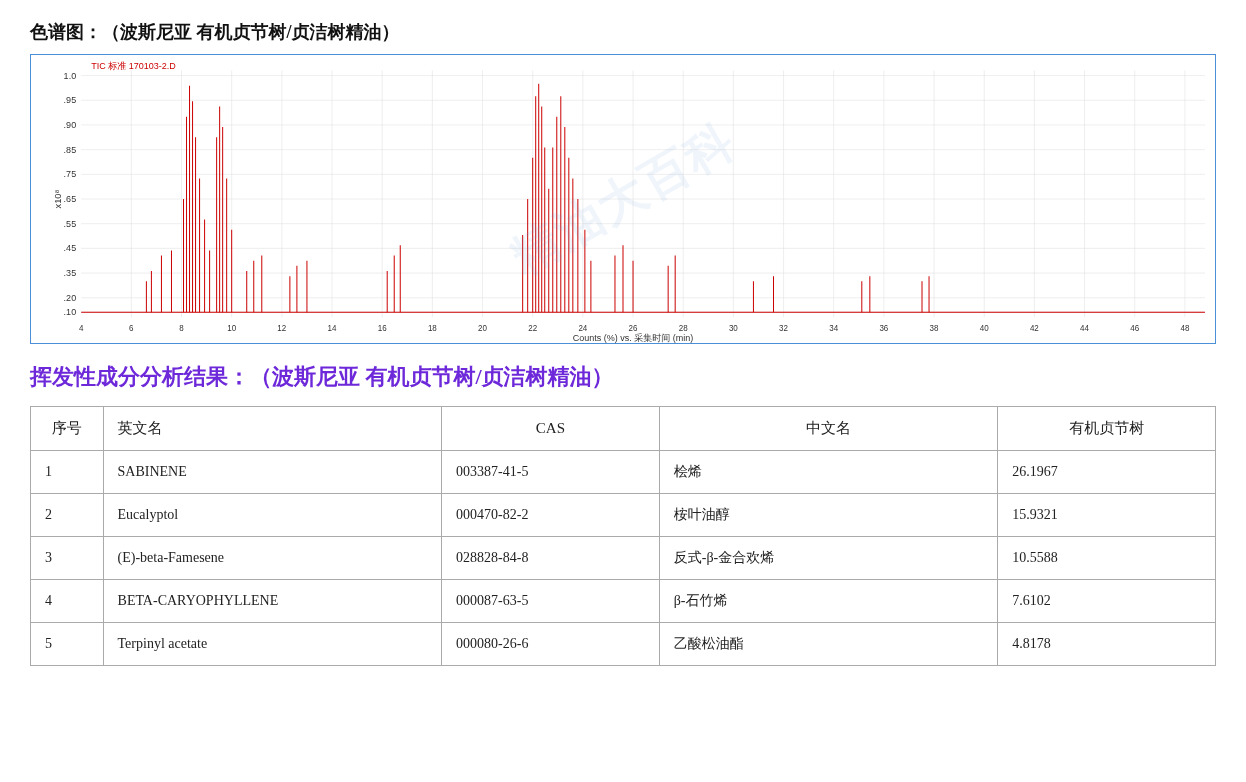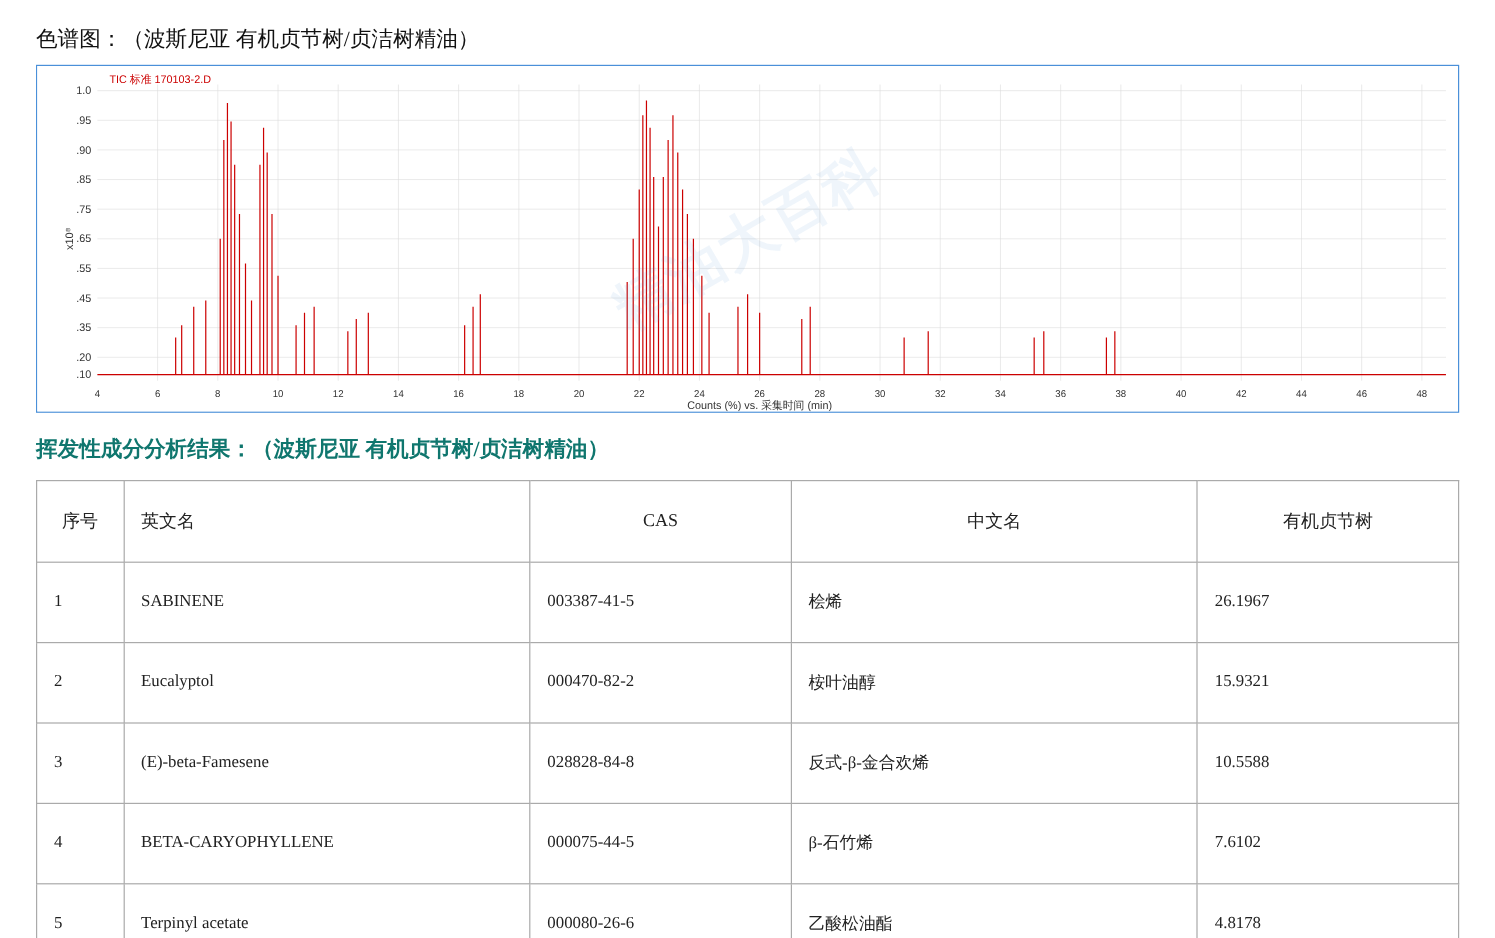--- a/index.html
+++ b/index.html
@@ -8,21 +8,21 @@
       background: #fff;
       width: 1246px;
       min-height: 782px;
       padding: 20px 30px;
       font-size: 14px;
       color: #222;
     }
 
     .section-title {
       font-size: 18px;
-      font-weight: normal;
+      font-weight: bold;
       margin-bottom: 10px;
       color: #111;
     }
 
     
     .chart-container {
       border: 1.5px solid #4a90d9;
       background: #fff;
       width: 100%;
       height: 290px;
@@ -40,36 +40,36 @@
       font-size: 48px;
       color: rgba(100,160,220,0.10);
       white-space: nowrap;
       pointer-events: none;
       font-weight: bold;
       letter-spacing: 2px;
     }
 
     
     .results-title {
-      font-size: 18px;
+      font-size: 22px;
       font-weight: bold;
       margin: 18px 0 14px 0;
-      color: #0f766e;
+      color: #6d28d9;
     }
 
     
     .data-table {
       width: 100%;
       border-collapse: collapse;
       border: 1.5px solid #999;
     }
 
     .data-table th, .data-table td {
       border: 1px solid #aaa;
-      padding: 24px 14px;
+      padding: 12px 14px;
       position: relative;
     }
 
     .data-table thead tr {
       background: #fff;
     }
 
     .data-table th {
       font-weight: normal;
       font-size: 15px;
@@ -288,21 +288,21 @@
       <tr>
     <td class="col-seq">3</td>
     <td class="col-en">(E)-beta-Famesene</td>
     <td class="col-cas">028828-84-8</td>
     <td class="col-cn">反式-β-金合欢烯</td>
     <td class="col-pct">10.5588</td>
   </tr>
       <tr>
     <td class="col-seq">4</td>
     <td class="col-en">BETA-CARYOPHYLLENE</td>
-    <td class="col-cas">000075-44-5</td>
+    <td class="col-cas">000087-63-5</td>
     <td class="col-cn">β-石竹烯</td>
     <td class="col-pct">7.6102</td>
   </tr>
       <tr>
     <td class="col-seq">5</td>
     <td class="col-en">Terpinyl acetate</td>
     <td class="col-cas">000080-26-6</td>
     <td class="col-cn">乙酸松油酯</td>
     <td class="col-pct">4.8178</td>
   </tr>

